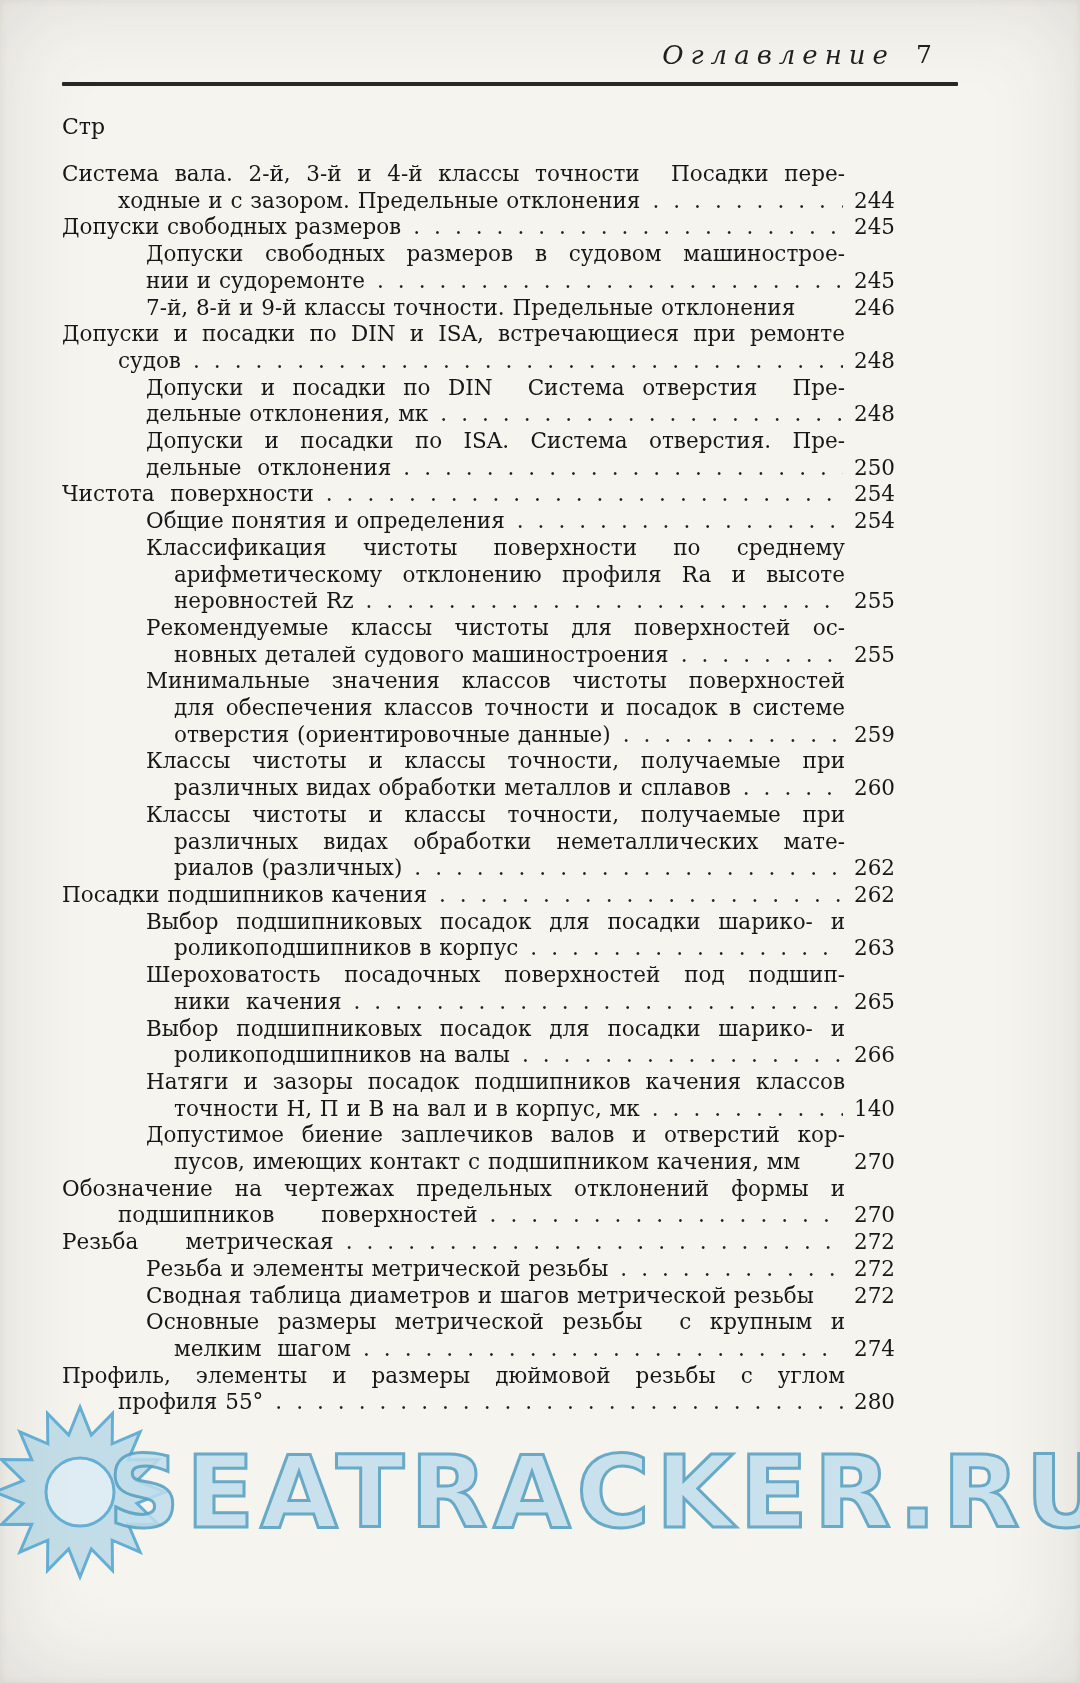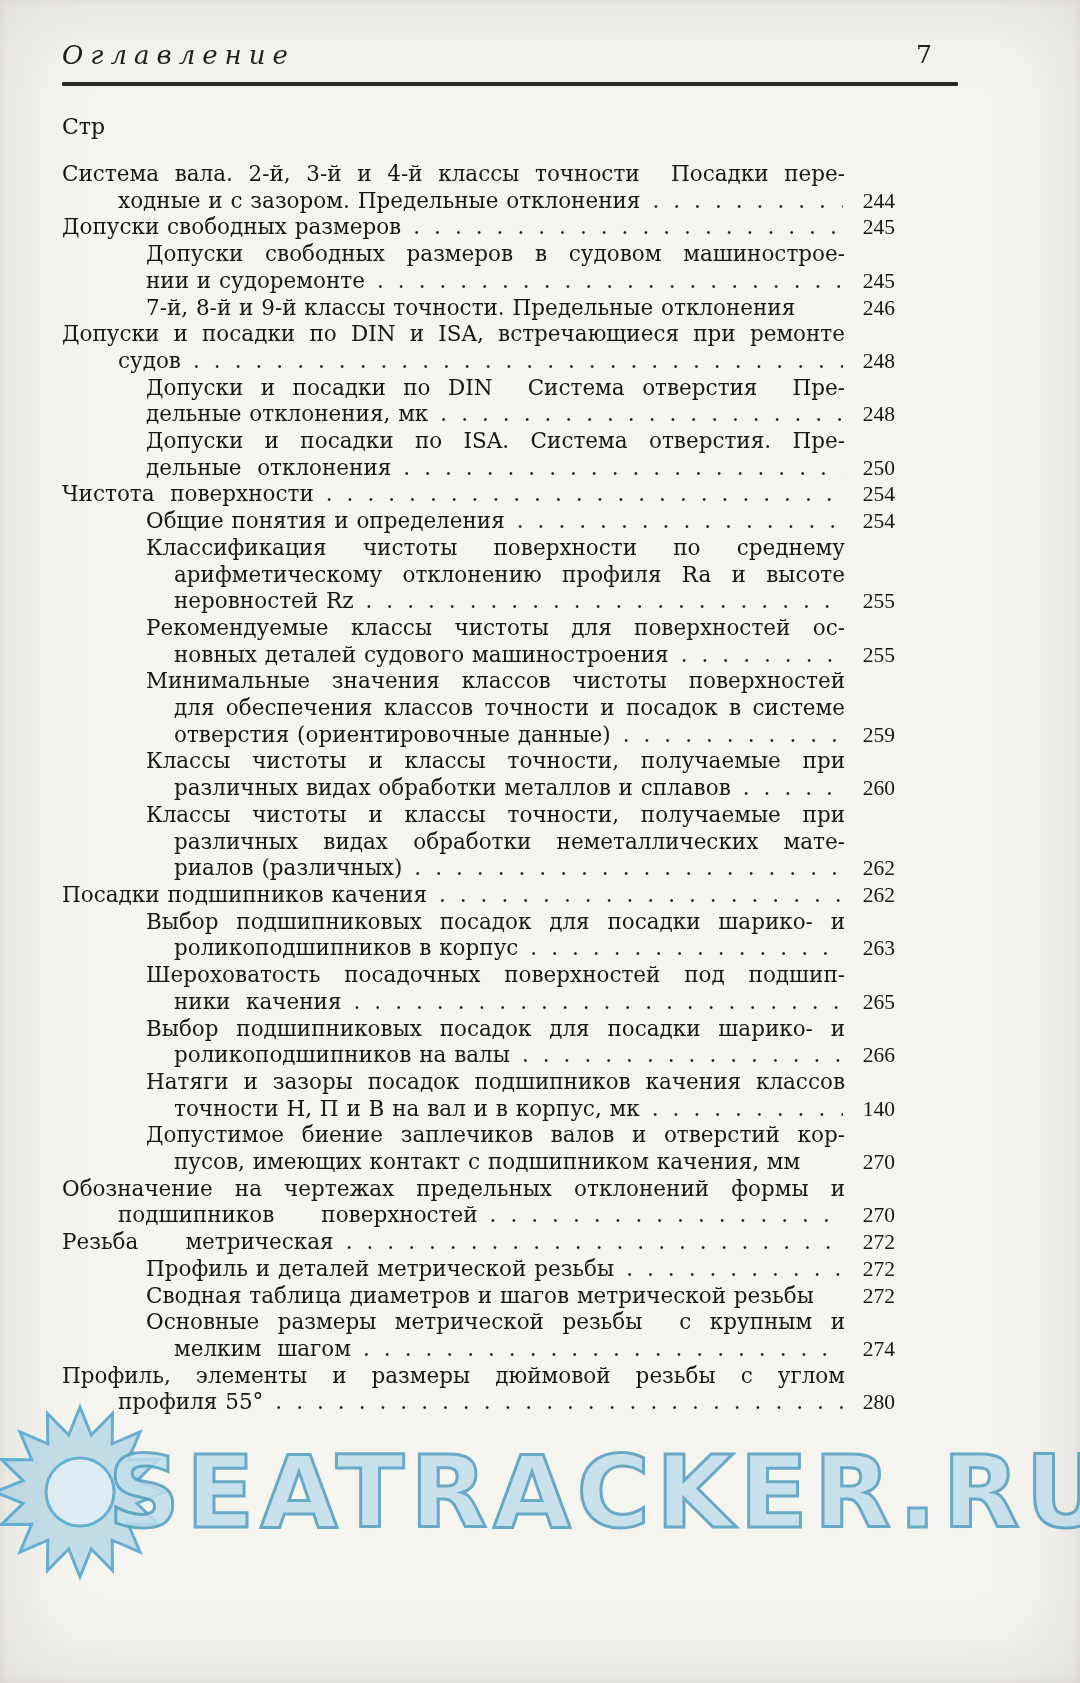--- a/index.html
+++ b/index.html
@@ -7,40 +7,40 @@
     position:relative;
     width:1080px;height:1683px;
     background:#f5f4ef;
     box-shadow:inset 0 0 90px rgba(60,55,45,.13), inset 0 0 8px rgba(60,55,45,.08);
     overflow:hidden;
     font-family:"DejaVu Serif","Liberation Serif",serif;
     color:#171717;
   }
   .inner{padding:40px 185px 0 62px;}
   .page-header .title{
-    display:block;text-align:left;
+    display:block;text-align:right;
     font-style:italic;font-size:26px;letter-spacing:7px;color:#1f1f1f;
   }
   .pagenum{position:absolute;top:40px;right:148px;font-size:25px;color:#1f1f1f;}
   .rule{height:4px;background:#272727;margin:12px -63px 0 0;border-radius:1px;}
   .str{margin-top:28px;padding-right:26px;font-size:22px;}
   .toc{margin-top:22px;}
   .line{display:flex;align-items:flex-end;font-size:21.5px;line-height:26.7px;word-spacing:1px;}
   .indent-0{padding-left:0;}
   .indent-1{padding-left:56px;}
   .indent-2{padding-left:84px;}
   .indent-3{padding-left:112px;}
   .line .text{white-space:pre-wrap;}
   .line.fill .text{flex:1 1 0;text-align:justify;text-align-last:justify;}
   .dots{
     flex:1 1 0;min-width:0;overflow:hidden;white-space:nowrap;
     letter-spacing:14px;padding-left:12px;margin-right:2px;color:#222;
   }
   .spacer{flex:1 1 0;}
-  .pg{flex:0 0 50px;text-align:right;font-family:Liberation Serif, serif;}
+  .pg{flex:0 0 50px;text-align:right;}
   .chapter-heading{margin:34px 90px 34px 0;text-align:center;font-size:23px;white-space:nowrap;}
   .ch-prefix{letter-spacing:5px;}
   .ch-title{font-weight:bold;letter-spacing:1px;margin-left:14px;}
   .watermark{
     position:absolute;left:-10px;top:1402px;width:1110px;
     display:flex;align-items:center;
     pointer-events:none;opacity:.92;z-index:5;
   }
   .star{width:180px;height:180px;flex:none;margin-right:-62px;color:var(--wm,#5aa9d2);}
   .wm-text{
@@ -242,21 +242,21 @@
           <span class="text">подшипников      поверхностей</span>
           <span class="dots">................................................................................</span>
           <span class="pg">270</span>
         </div>
         <div class="line indent-0">
           <span class="text">Резьба      метрическая</span>
           <span class="dots">................................................................................</span>
           <span class="pg">272</span>
         </div>
         <div class="line indent-2">
-          <span class="text">Профиль и деталей метрической резьбы</span>
+          <span class="text">Резьба и элементы метрической резьбы</span>
           <span class="dots">................................................................................</span>
           <span class="pg">272</span>
         </div>
         <div class="line indent-2">
           <span class="text">Сводная таблица диаметров и шагов метрической резьбы</span>
           <span class="spacer"></span>
           <span class="pg">272</span>
         </div>
         <div class="line indent-2 fill">
           <span class="text">Основные размеры метрической резьбы  с крупным и</span>

